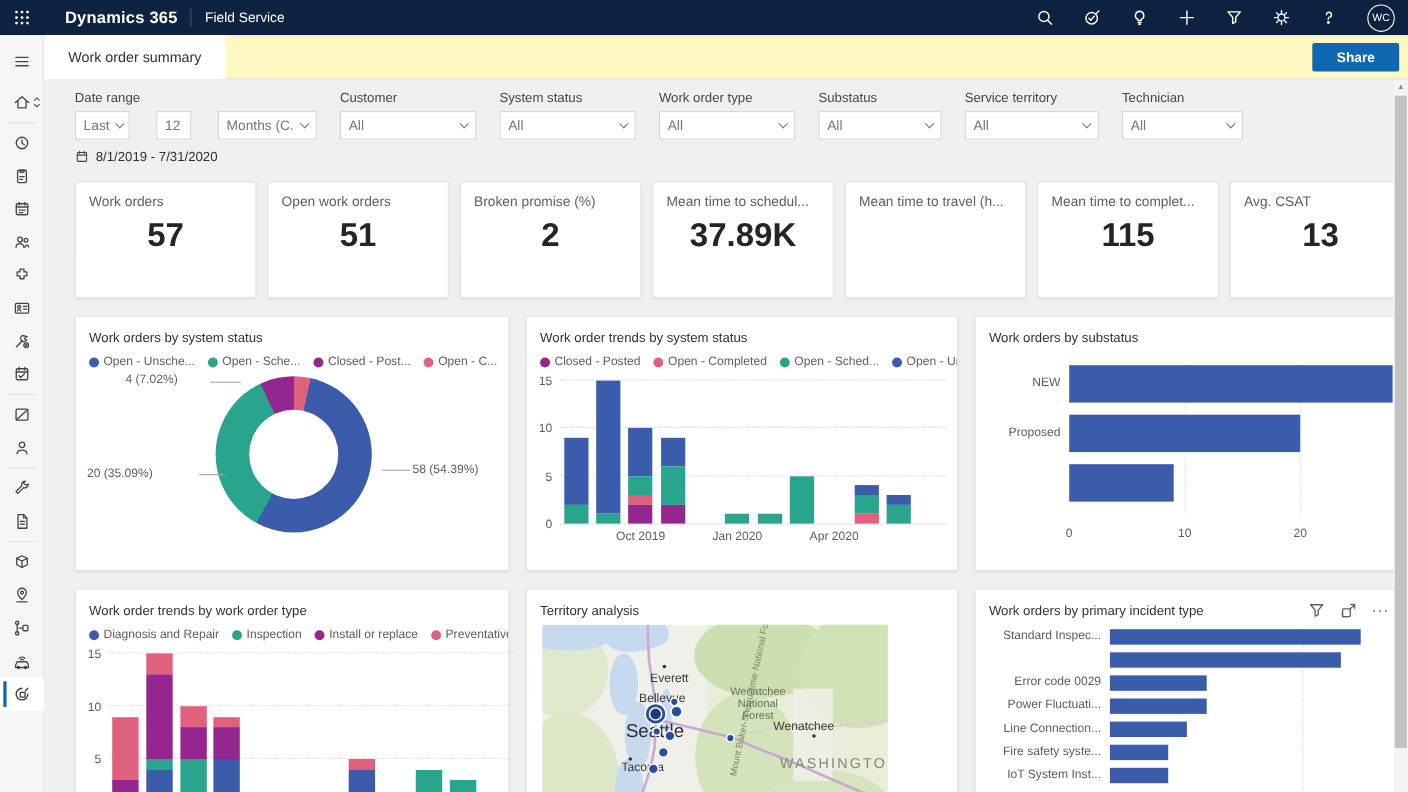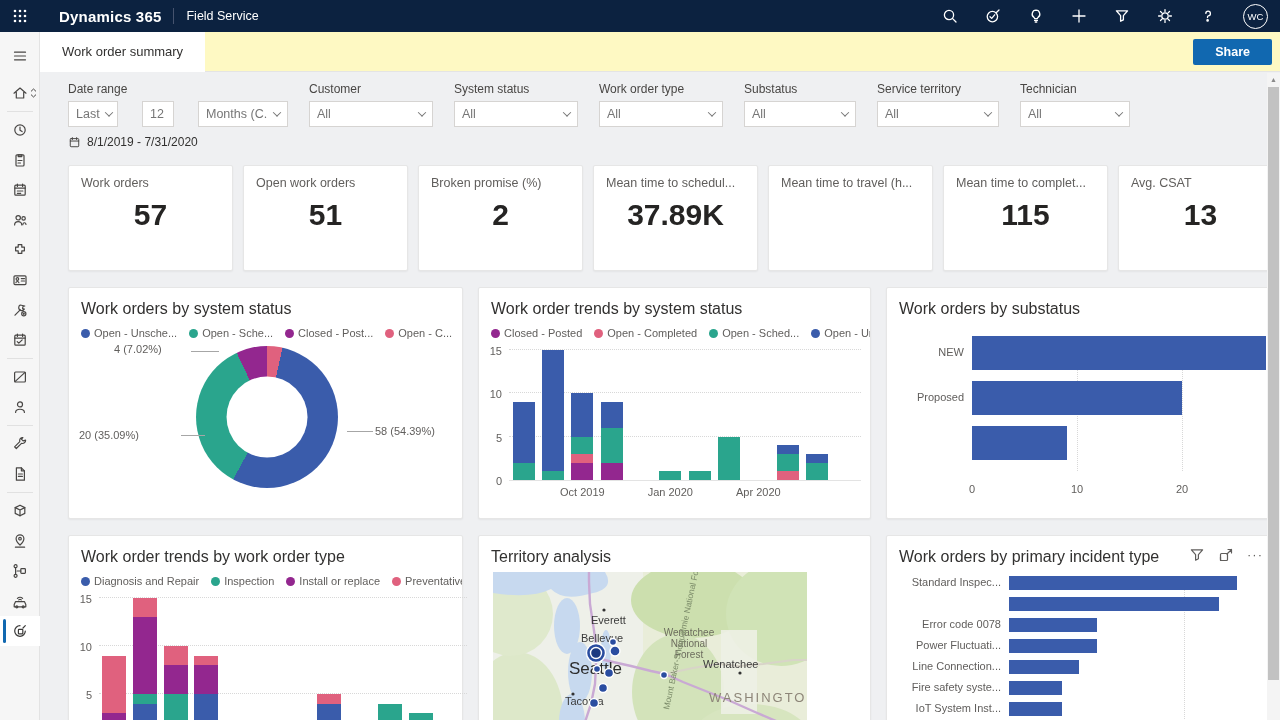--- a/index.html
+++ b/index.html
@@ -55,21 +55,21 @@
   .kpis { display:flex; gap:10px; margin-top:16px; width:1215px; }
   .kpi { width:165px; height:106px; flex-shrink:0; }
   .kpi .kl { font-size:12.5px; color:#605e5c; padding:10px 12px 0; white-space:nowrap; overflow:hidden; }
   .kpi .kv { font-size:30px; font-weight:600; color:#252423; text-align:center; margin-top:8px; }
 
   
   .crow { display:flex; gap:15px; margin-top:16px; }
   .chart-card { position:relative; flex-shrink:0; }
   .r2 { height:232px; }
   .r3 { height:240px; }
-  .chart-title { font-size:16px; color:#323130; padding:12px 12px 0; white-space:nowrap; overflow:hidden; }
+  .chart-title { font-size:12px; color:#323130; padding:12px 12px 0; white-space:nowrap; overflow:hidden; }
   .legend { display:flex; gap:12px; padding:9px 12px 0; font-size:11px; color:#605e5c; align-items:center; flex-wrap:nowrap; overflow:hidden; }
   .leg-item { display:flex; align-items:center; gap:4px; white-space:nowrap; cursor:pointer; }
   .leg-dot { width:9px; height:9px; border-radius:50%; flex-shrink:0; }
 
   .chart-area { position:relative; }
   .ytick { position:absolute; font-size:11px; color:#605e5c; text-align:right; }
   .xlabel { position:absolute; font-size:11px; color:#605e5c; transform:translateX(-50%); white-space:nowrap; }
   .gridh { position:absolute; left:0; right:0; border-top:1px dotted #d8d8d8; }
   .gridv { position:absolute; border-left:1px dotted #d8d8d8; }
   .plot { position:absolute; }
@@ -723,21 +723,21 @@
                 </svg>
             </span>
             <span class="hi dots-label">···</span>
           </div>
           <div class="chart-area" style="height:160px;margin:10px 12px 0">
               <div class="gridv" style="left: 285px; top: 0px; height: 147px;"></div>
               <div class="hrow-label" style="left: 0px; width: 102px; top: 0px;">Standard Inspec...</div>
               <div class="hbar" style="left: 110px; top: 0px; height: 14px; width: 227.5px; background: rgb(58, 92, 171);"></div>
               <div class="hrow-label" style="left: 0px; width: 102px; top: 21px;"></div>
               <div class="hbar" style="left: 110px; top: 21px; height: 14px; width: 210px; background: rgb(58, 92, 171);"></div>
-              <div class="hrow-label" style="left: 0px; width: 102px; top: 42px;">Error code 0078</div>
+              <div class="hrow-label" style="left: 0px; width: 102px; top: 42px;">Error code 0029</div>
               <div class="hbar" style="left: 110px; top: 42px; height: 14px; width: 87.5px; background: rgb(58, 92, 171);"></div>
               <div class="hrow-label" style="left: 0px; width: 102px; top: 63px;">Power Fluctuati...</div>
               <div class="hbar" style="left: 110px; top: 63px; height: 14px; width: 87.5px; background: rgb(58, 92, 171);"></div>
               <div class="hrow-label" style="left: 0px; width: 102px; top: 84px;">Line Connection...</div>
               <div class="hbar" style="left: 110px; top: 84px; height: 14px; width: 70px; background: rgb(58, 92, 171);"></div>
               <div class="hrow-label" style="left: 0px; width: 102px; top: 105px;">Fire safety syste...</div>
               <div class="hbar" style="left: 110px; top: 105px; height: 14px; width: 52.5px; background: rgb(58, 92, 171);"></div>
               <div class="hrow-label" style="left: 0px; width: 102px; top: 126px;">IoT System Inst...</div>
               <div class="hbar" style="left: 110px; top: 126px; height: 14px; width: 52.5px; background: rgb(58, 92, 171);"></div>
             </div>

